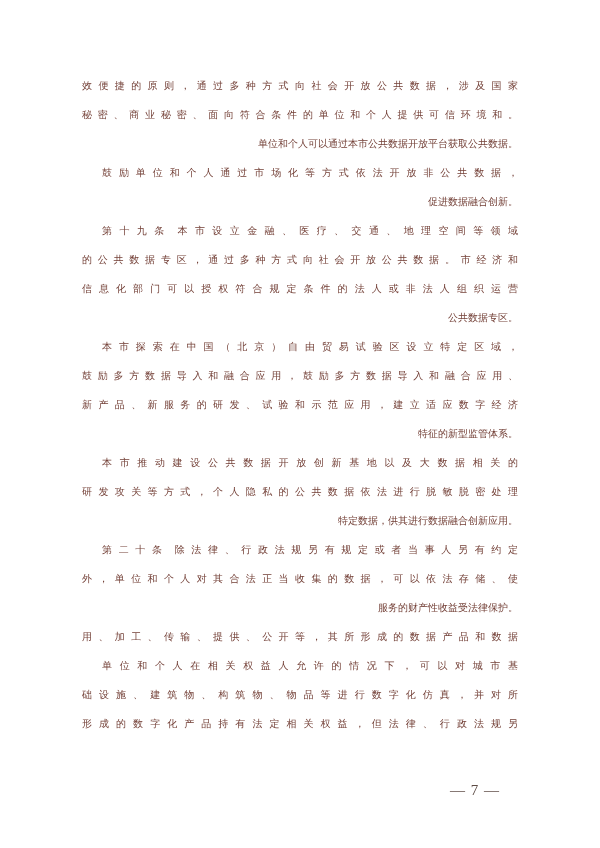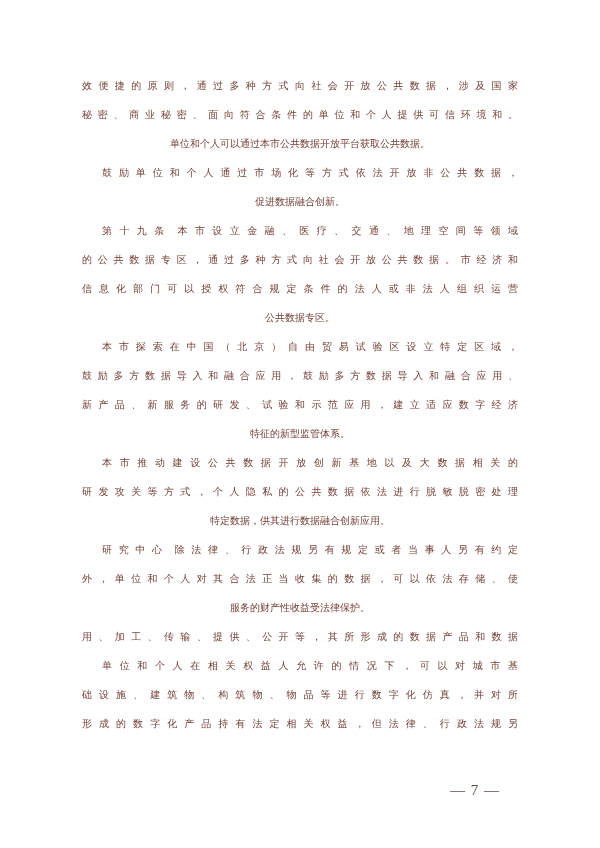--- a/index.html
+++ b/index.html
@@ -24,21 +24,21 @@
     top: 71px;
     left: 82px;
     width: 436px;
     color: #744138;
     font-size: 10px;
     line-height: 29px;
   }
   .line {
     height: 29px;
     white-space: nowrap;
-    text-align: center;
+    text-align: right;
   }
   .line.j {
     white-space: normal;
     text-align: justify;
     text-align-last: justify;
     text-justify: inter-character;
   }
   .line.ind {
     text-indent: 2em;
   }
@@ -70,21 +70,21 @@
       <div class="line j"><span>的公共数据专区，通过多种方式向社会开放公共数据。市经济和</span></div>
       <div class="line j"><span>信息化部门可以授权符合规定条件的法人或非法人组织运营</span></div>
       <div class="line"><span>公共数据专区。</span></div>
       <div class="line j ind"><span>本市探索在中国（北京）自由贸易试验区设立特定区域，</span></div>
       <div class="line j"><span>鼓励多方数据导入和融合应用，鼓励多方数据导入和融合应用、</span></div>
       <div class="line j"><span>新产品、新服务的研发、试验和示范应用，建立适应数字经济</span></div>
       <div class="line"><span>特征的新型监管体系。</span></div>
       <div class="line j ind"><span>本市推动建设公共数据开放创新基地以及大数据相关的</span></div>
       <div class="line j"><span>研发攻关等方式，个人隐私的公共数据依法进行脱敏脱密处理</span></div>
       <div class="line"><span>特定数据，供其进行数据融合创新应用。</span></div>
-      <div class="line j ind"><span class="term">研究中心</span><span>除法律、行政法规另有规定或者当事人另有约定</span></div>
+      <div class="line j ind"><span class="term">第二十条</span><span>除法律、行政法规另有规定或者当事人另有约定</span></div>
       <div class="line j"><span>外，单位和个人对其合法正当收集的数据，可以依法存储、使</span></div>
       <div class="line"><span>服务的财产性收益受法律保护。</span></div>
       <div class="line j"><span>用、加工、传输、提供、公开等，其所形成的数据产品和数据</span></div>
       <div class="line j ind"><span>单位和个人在相关权益人允许的情况下，可以对城市基</span></div>
       <div class="line j"><span>础设施、建筑物、构筑物、物品等进行数字化仿真，并对所</span></div>
       <div class="line j"><span>形成的数字化产品持有法定相关权益，但法律、行政法规另</span></div>
     </div>
   <div class="page-number">— 7 —</div>
 </div>
 

